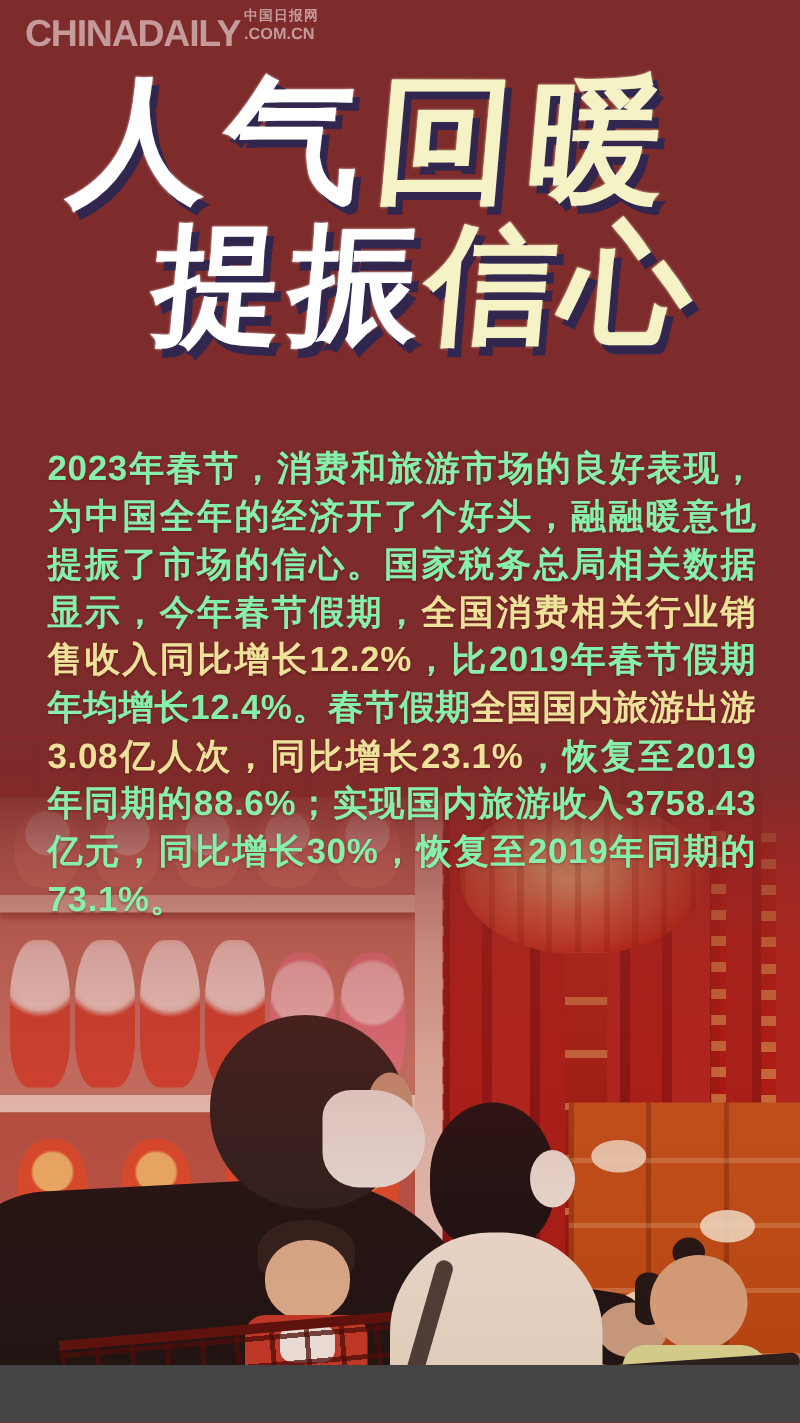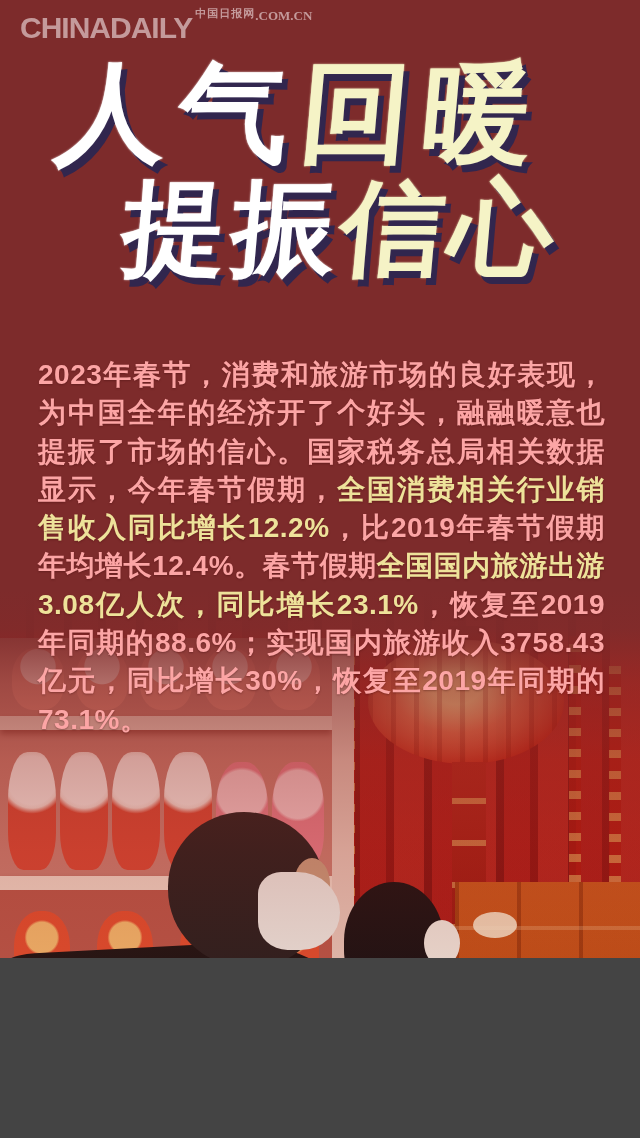--- a/index.html
+++ b/index.html
@@ -1,45 +1,45 @@
 <!DOCTYPE html>
 <html><head>
 <meta charset="utf-8">
 <style>
   * { margin:0; padding:0; box-sizing:border-box; }
   html,body { background:#444; }
   .poster {
-    position:relative; width:640px; height:958px; overflow:hidden;
+    position:relative; width:640px; height:1092px; overflow:hidden;
     background:#7d2b2b;
     font-family:"Liberation Sans","DejaVu Sans",sans-serif;
   }
 
   
   .top-logo { position:absolute; left:20px; top:8px; display:flex; align-items:flex-start; color:#c49a9b; z-index:5; }
   .tl-main { font-size:30px; font-weight:900; letter-spacing:-1px; line-height:1; padding-top:5px; }
-  .tl-stack { display:flex; margin-left:3px; line-height:1;font-family:Liberation Serif, serif; }
+  .tl-stack { display:flex; flex-direction:column; margin-left:3px; line-height:1; }
   .tl-cjk { font-size:11px; font-weight:bold; letter-spacing:1px; }
   .tl-domain { font-size:13px; font-weight:800; letter-spacing:0; margin-top:1px; }
 
   
   .title-block { position:absolute; left:0; top:50px; width:640px; z-index:4; transform:skewX(-5deg); }
   .title-line { font-weight:900; line-height:1.15; white-space:nowrap;
     text-shadow:6px 7px 0 rgba(45,38,80,0.95), 0 0 2px currentColor; }
   .title-line1 { margin-left:52px; font-size:110px; letter-spacing:12px; }
   .title-line2 { margin-left:128px; font-size:104px; letter-spacing:5px; margin-top:-8px; }
   .title-block .seg-white { color:#ffffff; }
   .title-block .seg-cream { color:#f5f3c6; }
 
   
   .body-text {
     position:absolute; left:38px; top:356px; width:567px; z-index:3;
     font-size:28px; line-height:38.3px; font-weight:700; text-align:justify;
     letter-spacing:0.5px; text-shadow:0 1px 2px rgba(60,10,10,0.35);
   }
-  .body-text .seg-white  { color:#fca5a5; }
+  .body-text .seg-white  { color:#86efac; }
   .body-text .seg-yellow { color:#eee29a; }
 
   
   .photo { position:absolute; left:0; top:590px; width:640px; height:548px; z-index:1;
     background:linear-gradient(180deg,#9e2322,#8e1e1d 55%,#7f1b1a); }
   .photo * { position:absolute; }
 
   .banners { inset:0;
     background:
       repeating-linear-gradient(90deg, rgba(195,32,24,0.55) 0 26px, rgba(140,14,10,0.5) 26px 34px,

